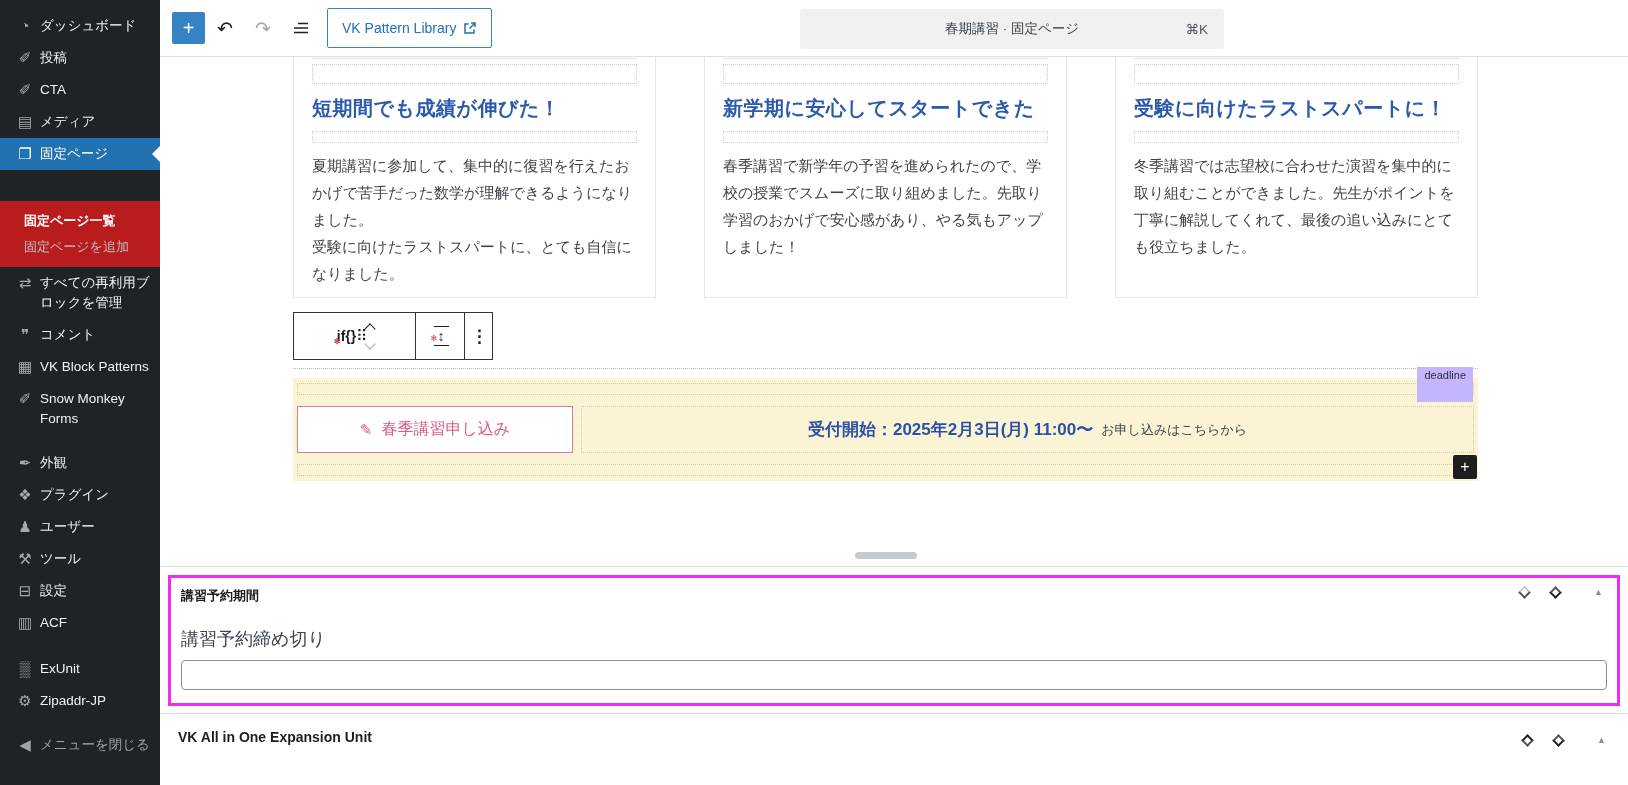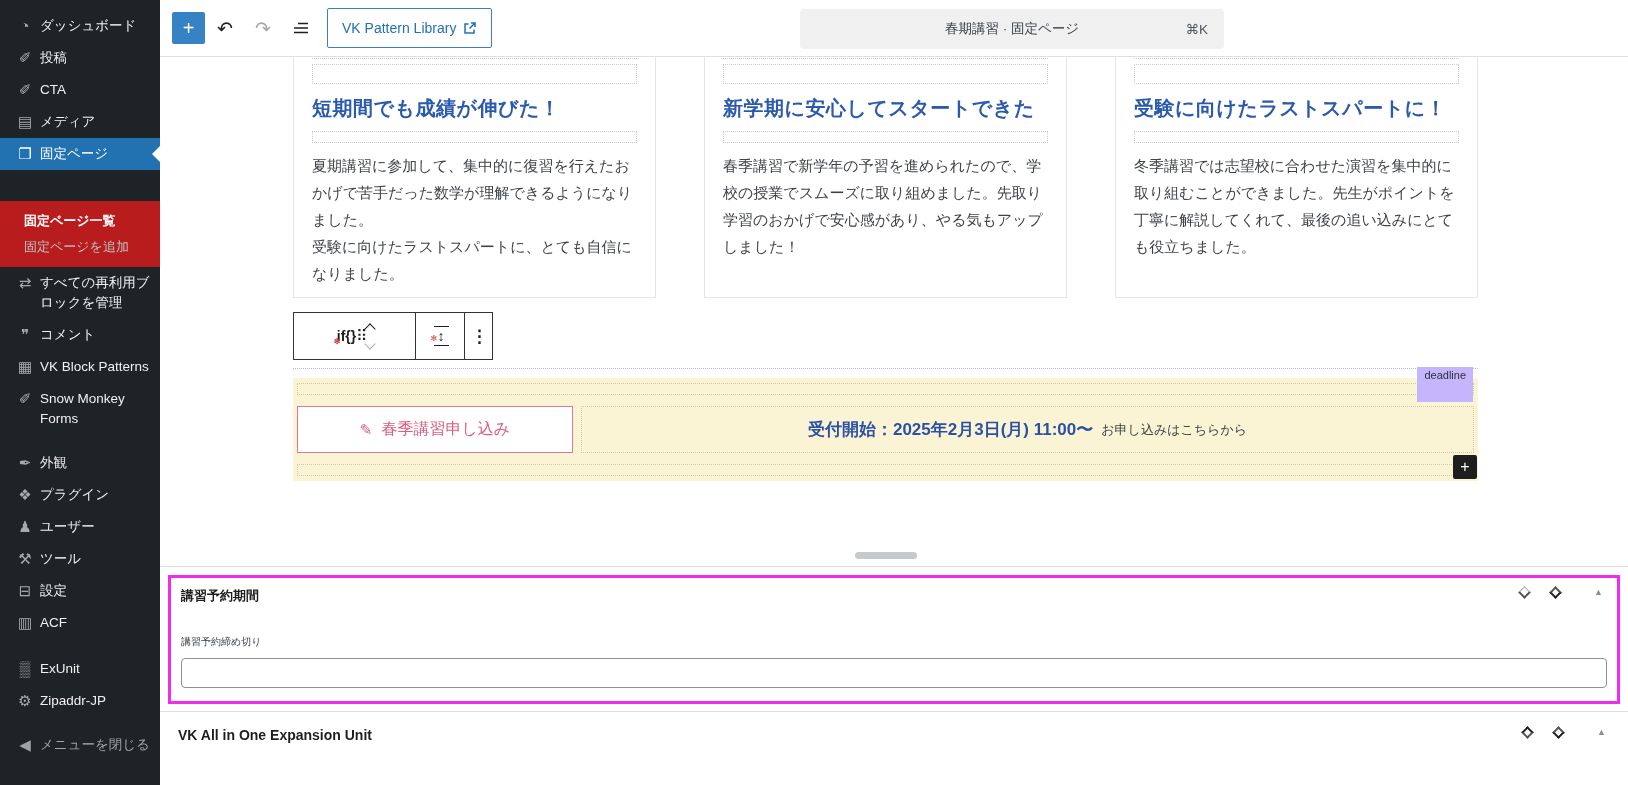--- a/index.html
+++ b/index.html
@@ -85,23 +85,23 @@
   .drag-pill { width:62px; height:7px; border-radius:4px; background:#c7cacd; cursor:grab; }
   .mb-divider { border-top:1px solid #ddd; margin-top:7px; }
   .pink-panel { margin:8px 8px 0; border:3px solid #ee2dee; background:#fff; padding:9px 10px 13px; }
   .mb-head { display:flex; align-items:flex-start; }
   .mb-title { font-size:13px; font-weight:bold; color:#1e1e1e; }
   .mb-controls { margin-left:auto; display:flex; align-items:center; gap:22px; padding-right:4px; }
   .mb-chev { width:9px; height:9px; }
   .mb-chev.up { border-right:1.7px solid #a0a5aa; border-bottom:1.7px solid #a0a5aa; transform:rotate(-135deg); }
   .mb-chev.down { border-right:2.2px solid #1e1e1e; border-bottom:2.2px solid #1e1e1e; transform:rotate(45deg); }
   .mb-toggle { font-size:9px; color:#8b8f94; margin-left:12px; cursor:pointer; }
-  .field-label { margin-top:30px; font-size:10px; color:#3c434a; }
+  .field-label { margin-top:22px; font-size:18px; color:#3c434a; }
   .field-input { margin-top:9px; width:100%; height:30px; border:1px solid #8c8f94; border-radius:4px; background:#fff; padding:0 8px; font-size:13px; }
-  .vk-unit-row { display:flex; align-items:flex-start; padding:15px 18px 0; }
+  .vk-unit-row { display:flex; align-items:flex-end; padding:15px 18px 0; }
   .vk-unit-title { font-size:14px; font-weight:bold; color:#1e1e1e; }
 </style>
 </head>
 <body>
 
 <div class="app">
 
   <aside class="admin-sidebar">
     <ul class="menu">
       <li class="menu-item">

